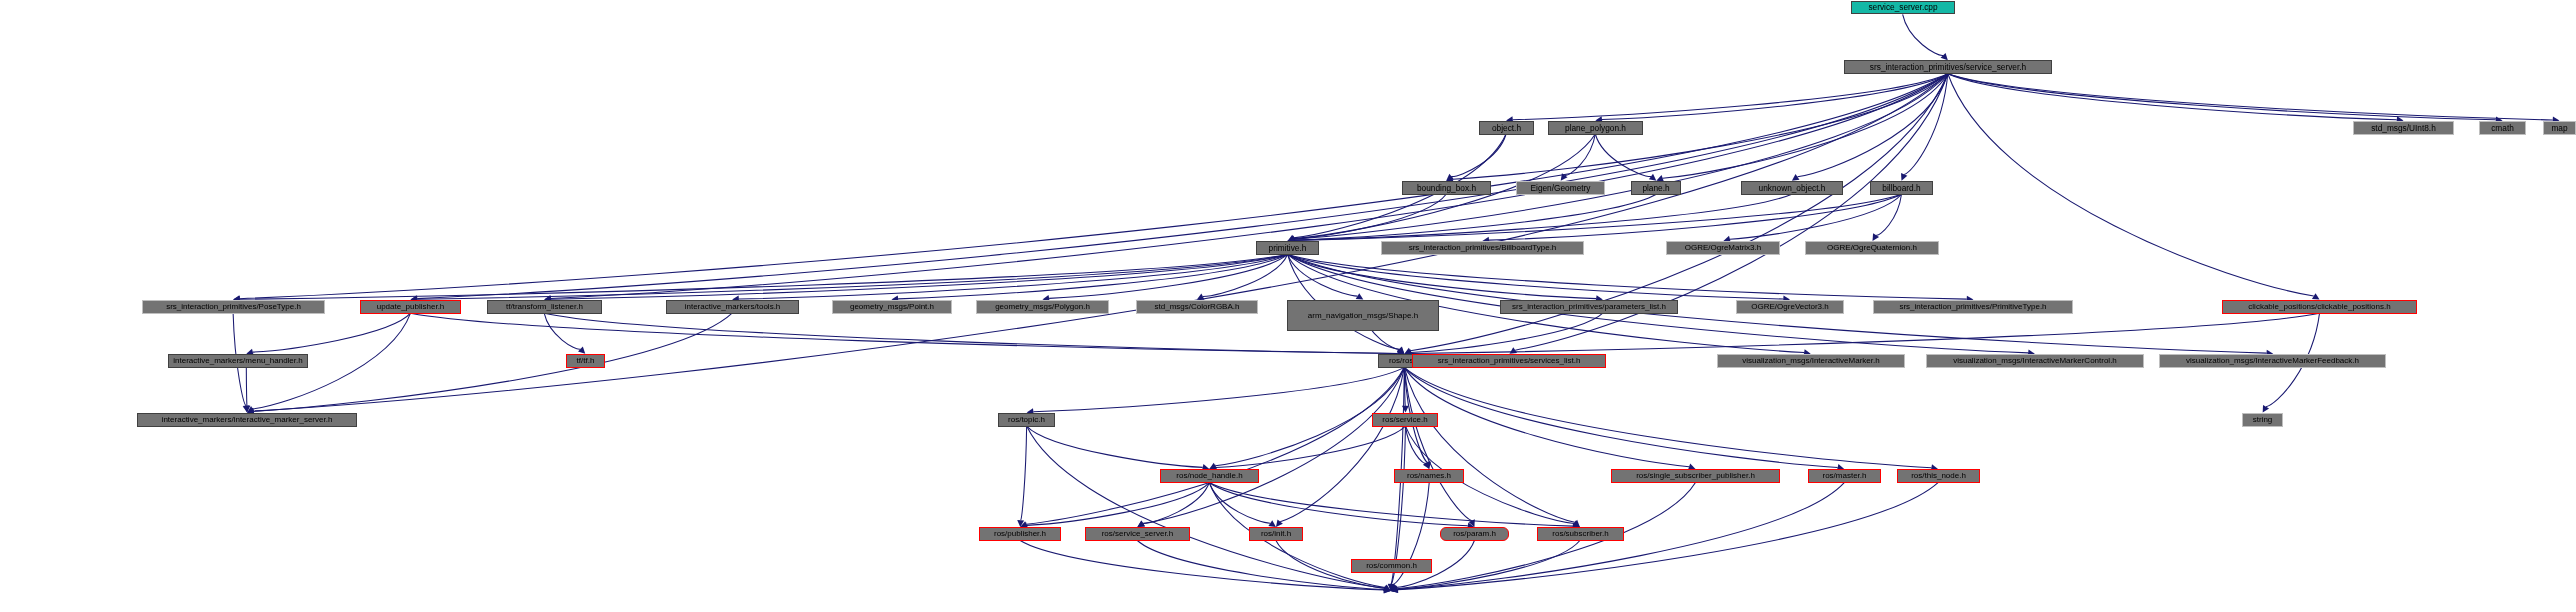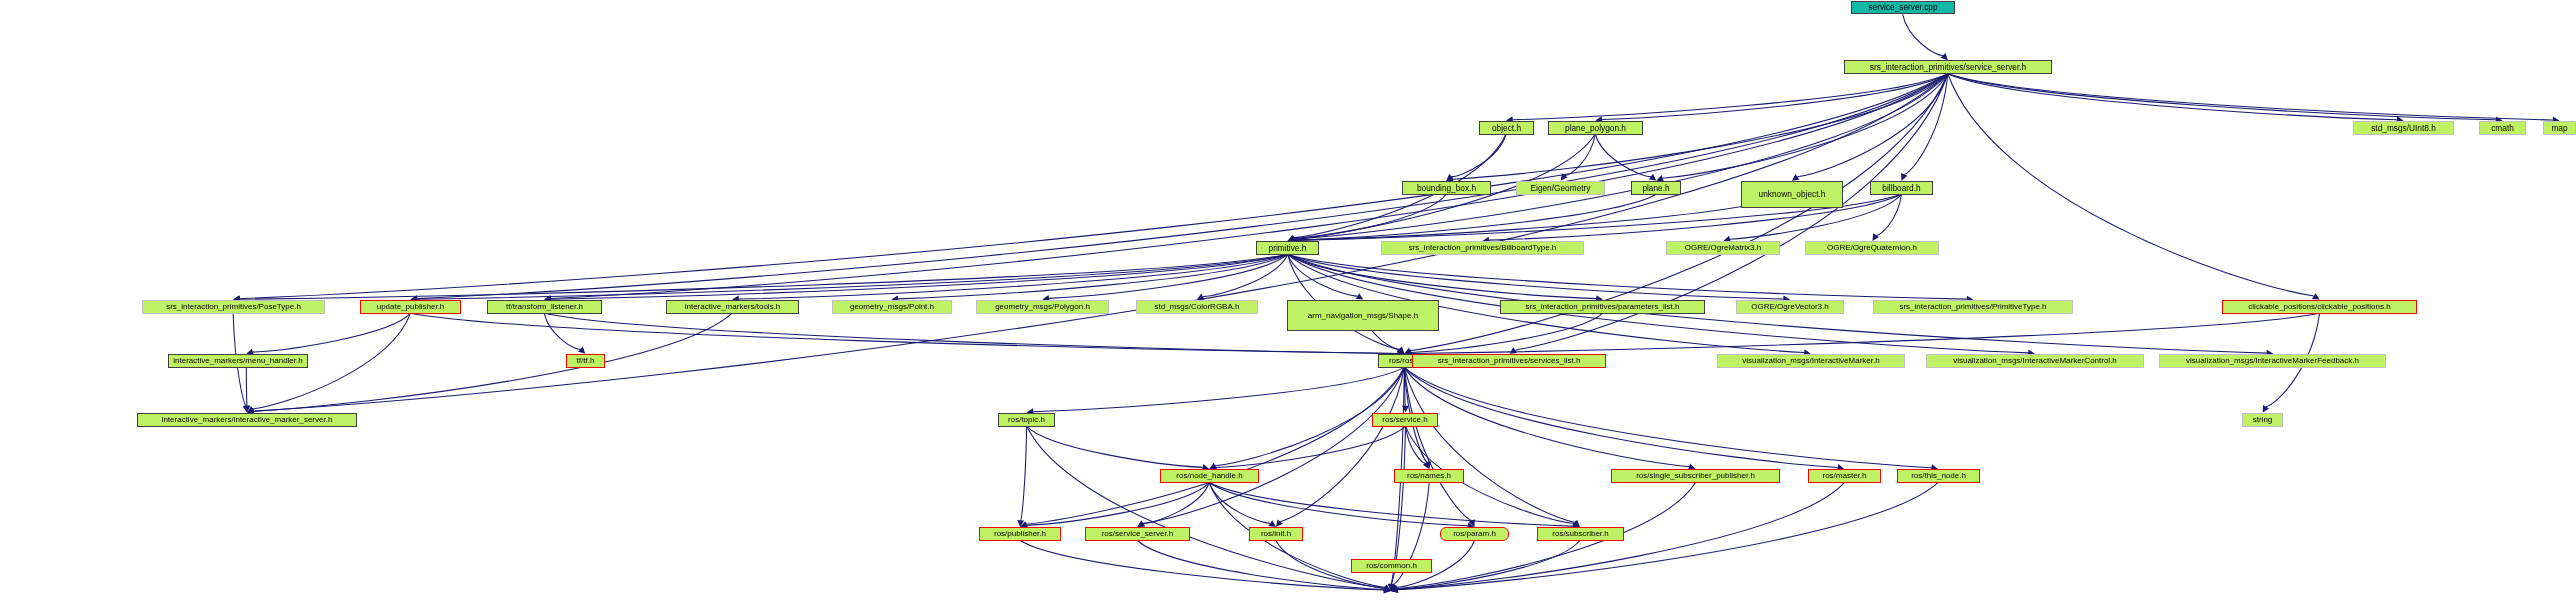--- a/index.html
+++ b/index.html
@@ -3,21 +3,21 @@
 <meta charset="utf-8">
 <style>
   html,body{margin:0;padding:0;background:#ffffff;}
   body{font-family:"Liberation Sans", sans-serif;}
   #graph-root{position:relative;width:2576px;height:612px;background:#fff;overflow:hidden;}
   svg.edges{position:absolute;left:0;top:0;width:2576px;height:612px;}
   .node{
     position:absolute;
     box-sizing:border-box;
     display:flex;align-items:center;justify-content:center;
-    background:#bef264;
+    background:#737373;
     white-space:nowrap;
     color:#000;
     line-height:1;
     font-family:"Liberation Sans", sans-serif;
   }
   .node.grey{background:#14b8a6;}
   .node.b-black{border:1.2px solid #404040;}
   .node.b-red{border:1.2px solid #ff0000;}
   .node.b-light{border:0.8px solid #bfbfbf;}
   .edge{fill:none;stroke:#191970;stroke-width:1.4px;}
@@ -241,21 +241,21 @@
       </div>
       <div class="node b-black" style="left: 1402px; top: 181px; width: 89px; height: 13.6px; font-size: 8.3px;">
         <span>bounding_box.h</span>
       </div>
       <div class="node b-light" style="left: 1516px; top: 181px; width: 89px; height: 13.6px; font-size: 8.3px;">
         <span>Eigen/Geometry</span>
       </div>
       <div class="node b-black" style="left: 1631px; top: 181px; width: 50px; height: 13.6px; font-size: 8.3px;">
         <span>plane.h</span>
       </div>
-      <div class="node b-black" style="left: 1741px; top: 181px; width: 102px; height: 27px; font-size: 8.3px;">
+      <div class="node b-black" style="left: 1741px; top: 181px; width: 102px; height: 14px; font-size: 8.3px;">
         <span>unknown_object.h</span>
       </div>
       <div class="node b-black" style="left: 1870px; top: 181px; width: 63px; height: 13.6px; font-size: 8.3px;">
         <span>billboard.h</span>
       </div>
       <div class="node b-black" style="left: 1256px; top: 241px; width: 63px; height: 13.6px; font-size: 8.3px;">
         <span>primitive.h</span>
       </div>
       <div class="node b-light" style="left: 1381px; top: 241px; width: 203px; height: 13.6px; font-size: 8px;">
         <span>srs_interaction_primitives/BillboardType.h</span>
@@ -283,21 +283,21 @@
       </div>
       <div class="node b-light" style="left: 976px; top: 300px; width: 133px; height: 13.6px; font-size: 8px;">
         <span>geometry_msgs/Polygon.h</span>
       </div>
       <div class="node b-light" style="left: 1136px; top: 300px; width: 122px; height: 13.6px; font-size: 8px;">
         <span>std_msgs/ColorRGBA.h</span>
       </div>
       <div class="node b-black" style="left: 1287px; top: 300px; width: 152px; height: 31px; font-size: 8px; text-align: center;">
         <span>arm_navigation_msgs/Shape.h</span>
       </div>
-      <div class="node b-black" style="left: 1500px; top: 300px; width: 205px; height: 13.6px; font-size: 8px;">
+      <div class="node b-black" style="left: 1500px; top: 300px; width: 178px; height: 13.6px; font-size: 8px;">
         <span>srs_interaction_primitives/parameters_list.h</span>
       </div>
       <div class="node b-light" style="left: 1736px; top: 300px; width: 108px; height: 13.6px; font-size: 8px;">
         <span>OGRE/OgreVector3.h</span>
       </div>
       <div class="node b-light" style="left: 1873px; top: 300px; width: 200px; height: 13.6px; font-size: 8px;">
         <span>srs_interaction_primitives/PrimitiveType.h</span>
       </div>
       <div class="node b-red" style="left: 2222px; top: 300px; width: 195px; height: 13.6px; font-size: 8px;">
         <span>clickable_positions/clickable_positions.h</span>

